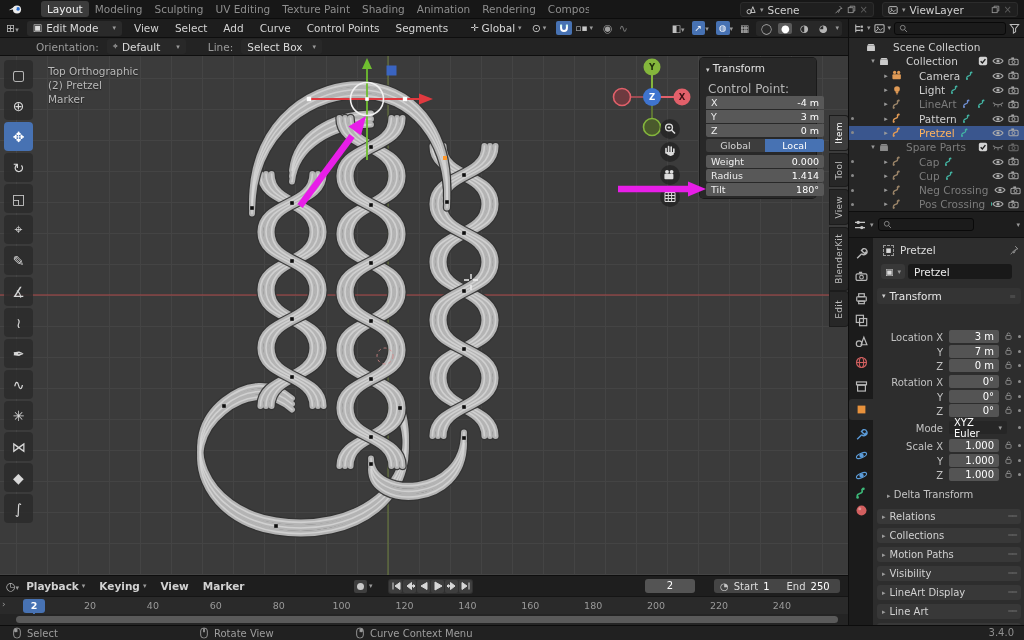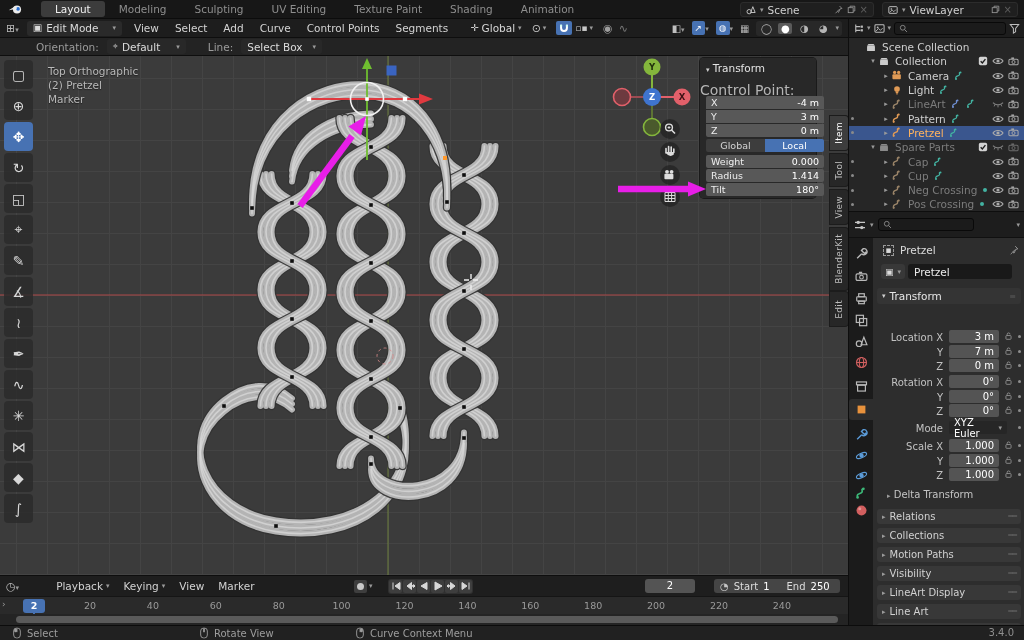--- a/index.html
+++ b/index.html
@@ -8,21 +8,21 @@
          -webkit-font-smoothing:antialiased; }
   .abs { position:absolute; }
   .app { position:relative; width:1024px; height:640px; background:#1d1d1d; }
 
   
   .topbar { left:0; top:0; width:1024px; height:19px; background:#171717; border-bottom:1px solid #0c0c0c;
             display:flex; align-items:center; }
   .logo { width:15px; height:11px; margin:0 8px 0 8px; }
   .menu-item { padding:0 9px; color:#c3c3c3; font-size:10.5px; line-height:19px; }
   .wstabs { display:flex; align-items:center; margin-left:10px; height:19px; }
-  .wstab { padding:2px 14px; font-size:10.5px; color:#8e8e8e; border-radius:3px; white-space:nowrap; }
+  .wstab { padding:2px 6px; font-size:10.5px; color:#8e8e8e; border-radius:3px; white-space:nowrap; }
   .wstab.active { background:#3c3c3c; color:#f0f0f0; }
   .tabclip { overflow:hidden; display:flex; width:548px; }
   .tb-chip { position:absolute; top:2px; height:15px; display:flex; align-items:center; gap:4px;
              background:#1f1f1f; border:1px solid #2c2c2c; border-radius:3px; padding:0 5px; font-size:10.5px; color:#d0d0d0;}
   .dimx { color:#5d5d5d; font-size:10px; }
 
   
   .chev { font-size:7px; color:#9a9a9a; }
   .chip { background:#2a2a2a; border-radius:3px; display:inline-flex; align-items:center; gap:4px;
           padding:0 6px; height:15px; font-size:10.5px; color:#dcdcdc; }
@@ -39,21 +39,21 @@
 
   
   .outl-hdr { left:848px; top:19px; width:176px; height:19px; background:#1d1d1d; border-bottom:1px solid #0e0e0e;
               border-left:1px solid #0e0e0e; display:flex; align-items:center; gap:3px; padding:0 4px;}
   .search { background:#1b1b1b; border:1px solid #090909; border-radius:3px; height:13px; flex:1;
             display:flex; align-items:center; padding:0 4px; gap:3px; }
   .outliner { left:848px; top:38px; width:176px; height:174px; background:#262626; border-left:1px solid #0e0e0e;
               border-bottom:1px solid #0e0e0e; overflow:hidden; padding-top:2px; }
   .orow { height:14.3px; display:flex; align-items:center; position:relative; font-size:10.5px; color:#cfcfcf; }
   .orow .expand { width:10px; font-size:7px; color:#9a9a9a; text-align:center; flex:none;}
-  .orow .olabel { margin-left:5px; white-space:nowrap; }
+  .orow .olabel { margin-left:16px; white-space:nowrap; }
   .orow.dim .olabel { color:#7c7c7c; }
   .orow.sel { background:#3a568e; }
   .orow.sel .olabel { color:#ffb45e; }
   .orow .rctl { margin-left:auto; display:flex; align-items:center; gap:4px; padding-right:5px; }
   .oic { width:12px; height:11px; flex:none; }
   .ldot { position:absolute; left:2px; width:3px; height:3px; border-radius:50%; background:#8a8a8a; }
 
   
   .props { left:848px; top:212px; width:176px; height:413px; background:#2d2d2d; border-left:1px solid #0e0e0e; }
   .ptabs { position:absolute; left:0; top:26px; width:24px; height:387px; background:#1b1b1b; }
@@ -790,21 +790,21 @@
         <div class="tool">
           <span>◆</span>
         </div>
         <div class="tool">
           <span>∫</span>
         </div>
       </div>
 
     <div class="npanel">
       <div style="font-size:10.5px; color:#e3e3e3;"><span class="chev" style="color:#cfcfcf">▾</span> <span>Transform</span></div>
-      <div style="position:absolute; left:0; top:24px; font-size:14px; color:#b5b5b5;">Control Point:</div>
+      <div style="position:absolute; left:8px; top:24px; font-size:12px; color:#b5b5b5;">Control Point:</div>
       <div id="np-xyz">
           <div class="nrow" style="top:38px; border-radius:2px 2px 0 0;">
     <span>X</span>
             <span class="v">-4 m</span>
           </div>
           <div class="nrow" style="top:52px; border-radius:0;">
     <span>Y</span>
             <span class="v">3 m</span>
           </div>
           <div class="nrow" style="top:66px; border-radius:0 0 2px 2px;">
@@ -1056,21 +1056,21 @@
             <span>Custom Properties</span>
             <span class="grip">══</span>
           </div>
         </div>
     </div>
   </div>
 
   <div class="abs timeline">
     <div class="tl-hdr">
       <span style="margin-left:6px; font-size:11px; color:#bbb">◷<span class="chev">▾</span></span>
-      <span id="tl-menus" style="display:flex; margin-left:30px;">
+      <span id="tl-menus" style="display:flex; font-weight:bold;">
           <span class="tl-menu">Playback<span class="chev">▾</span></span>
           <span class="tl-menu">Keying<span class="chev">▾</span></span>
           <span class="tl-menu">View</span>
           <span class="tl-menu">Marker</span>
         </span>
       <span style="position:absolute; left:354px; display:flex; gap:2px; align-items:center;">
         <span class="tbtn">
             <span style="width:7px;height:7px;border-radius:50%;background:#c9c9c9;display:inline-block"></span>
           </span>
         <span class="chev">▾</span>

